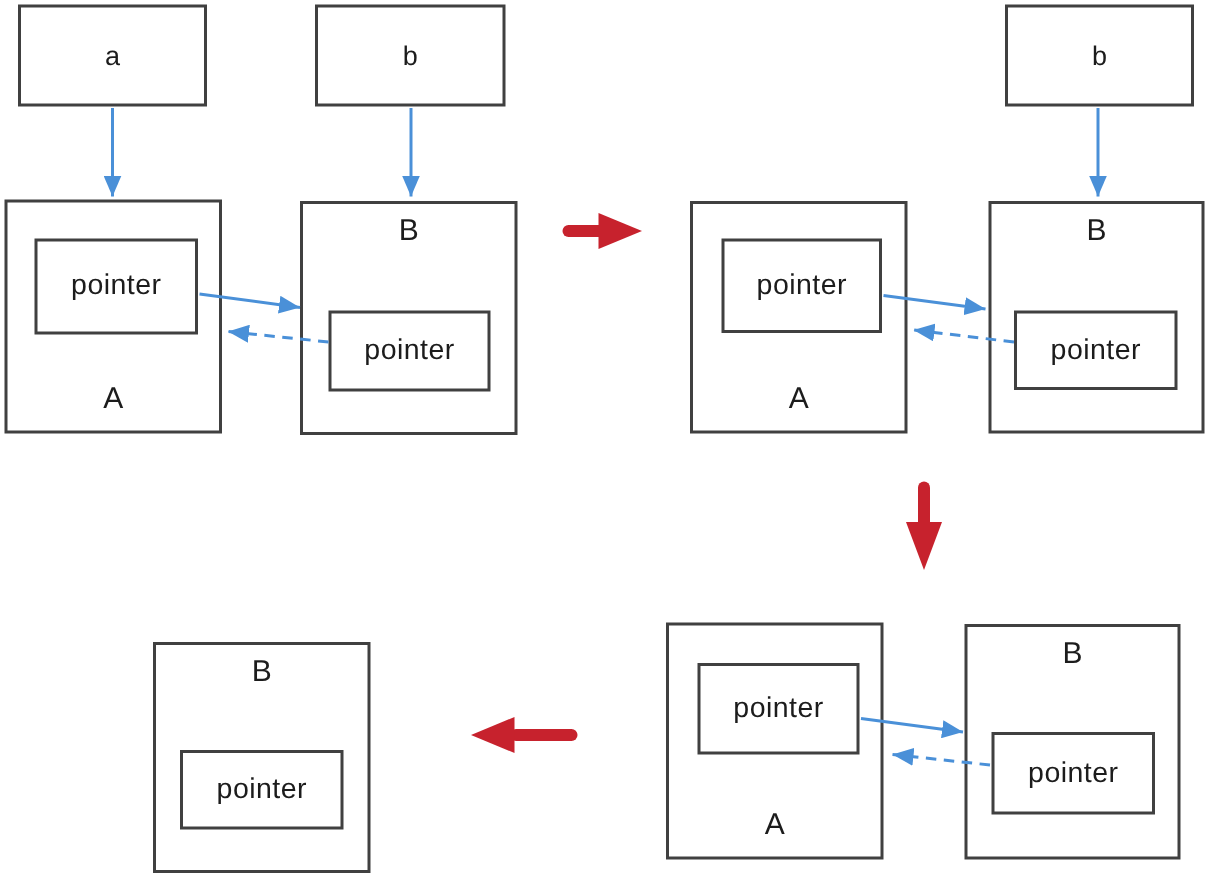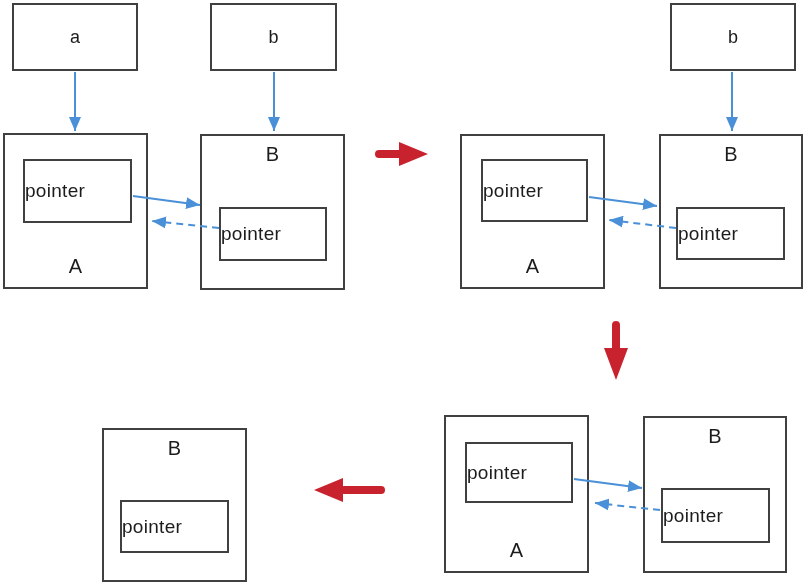--- a/index.html
+++ b/index.html
@@ -15,21 +15,21 @@
     position:absolute;
     border:2px solid #404040;
     background:#ffffff;
     box-sizing:border-box;
   }
   .var-box{
     display:flex;align-items:center;justify-content:center;
     font-size:18px;
   }
   .ptr-box{
-    display:flex;align-items:center;
+    display:flex;align-items:center;justify-content:center;
     font-size:19px;
     letter-spacing:0.3px;
   }
   .obj-label{
     position:absolute;left:0;right:0;
     text-align:center;
     font-size:20px;
   }
   .obj-label.top{top:7px;}
   .obj-label.bottom{bottom:9px;}

